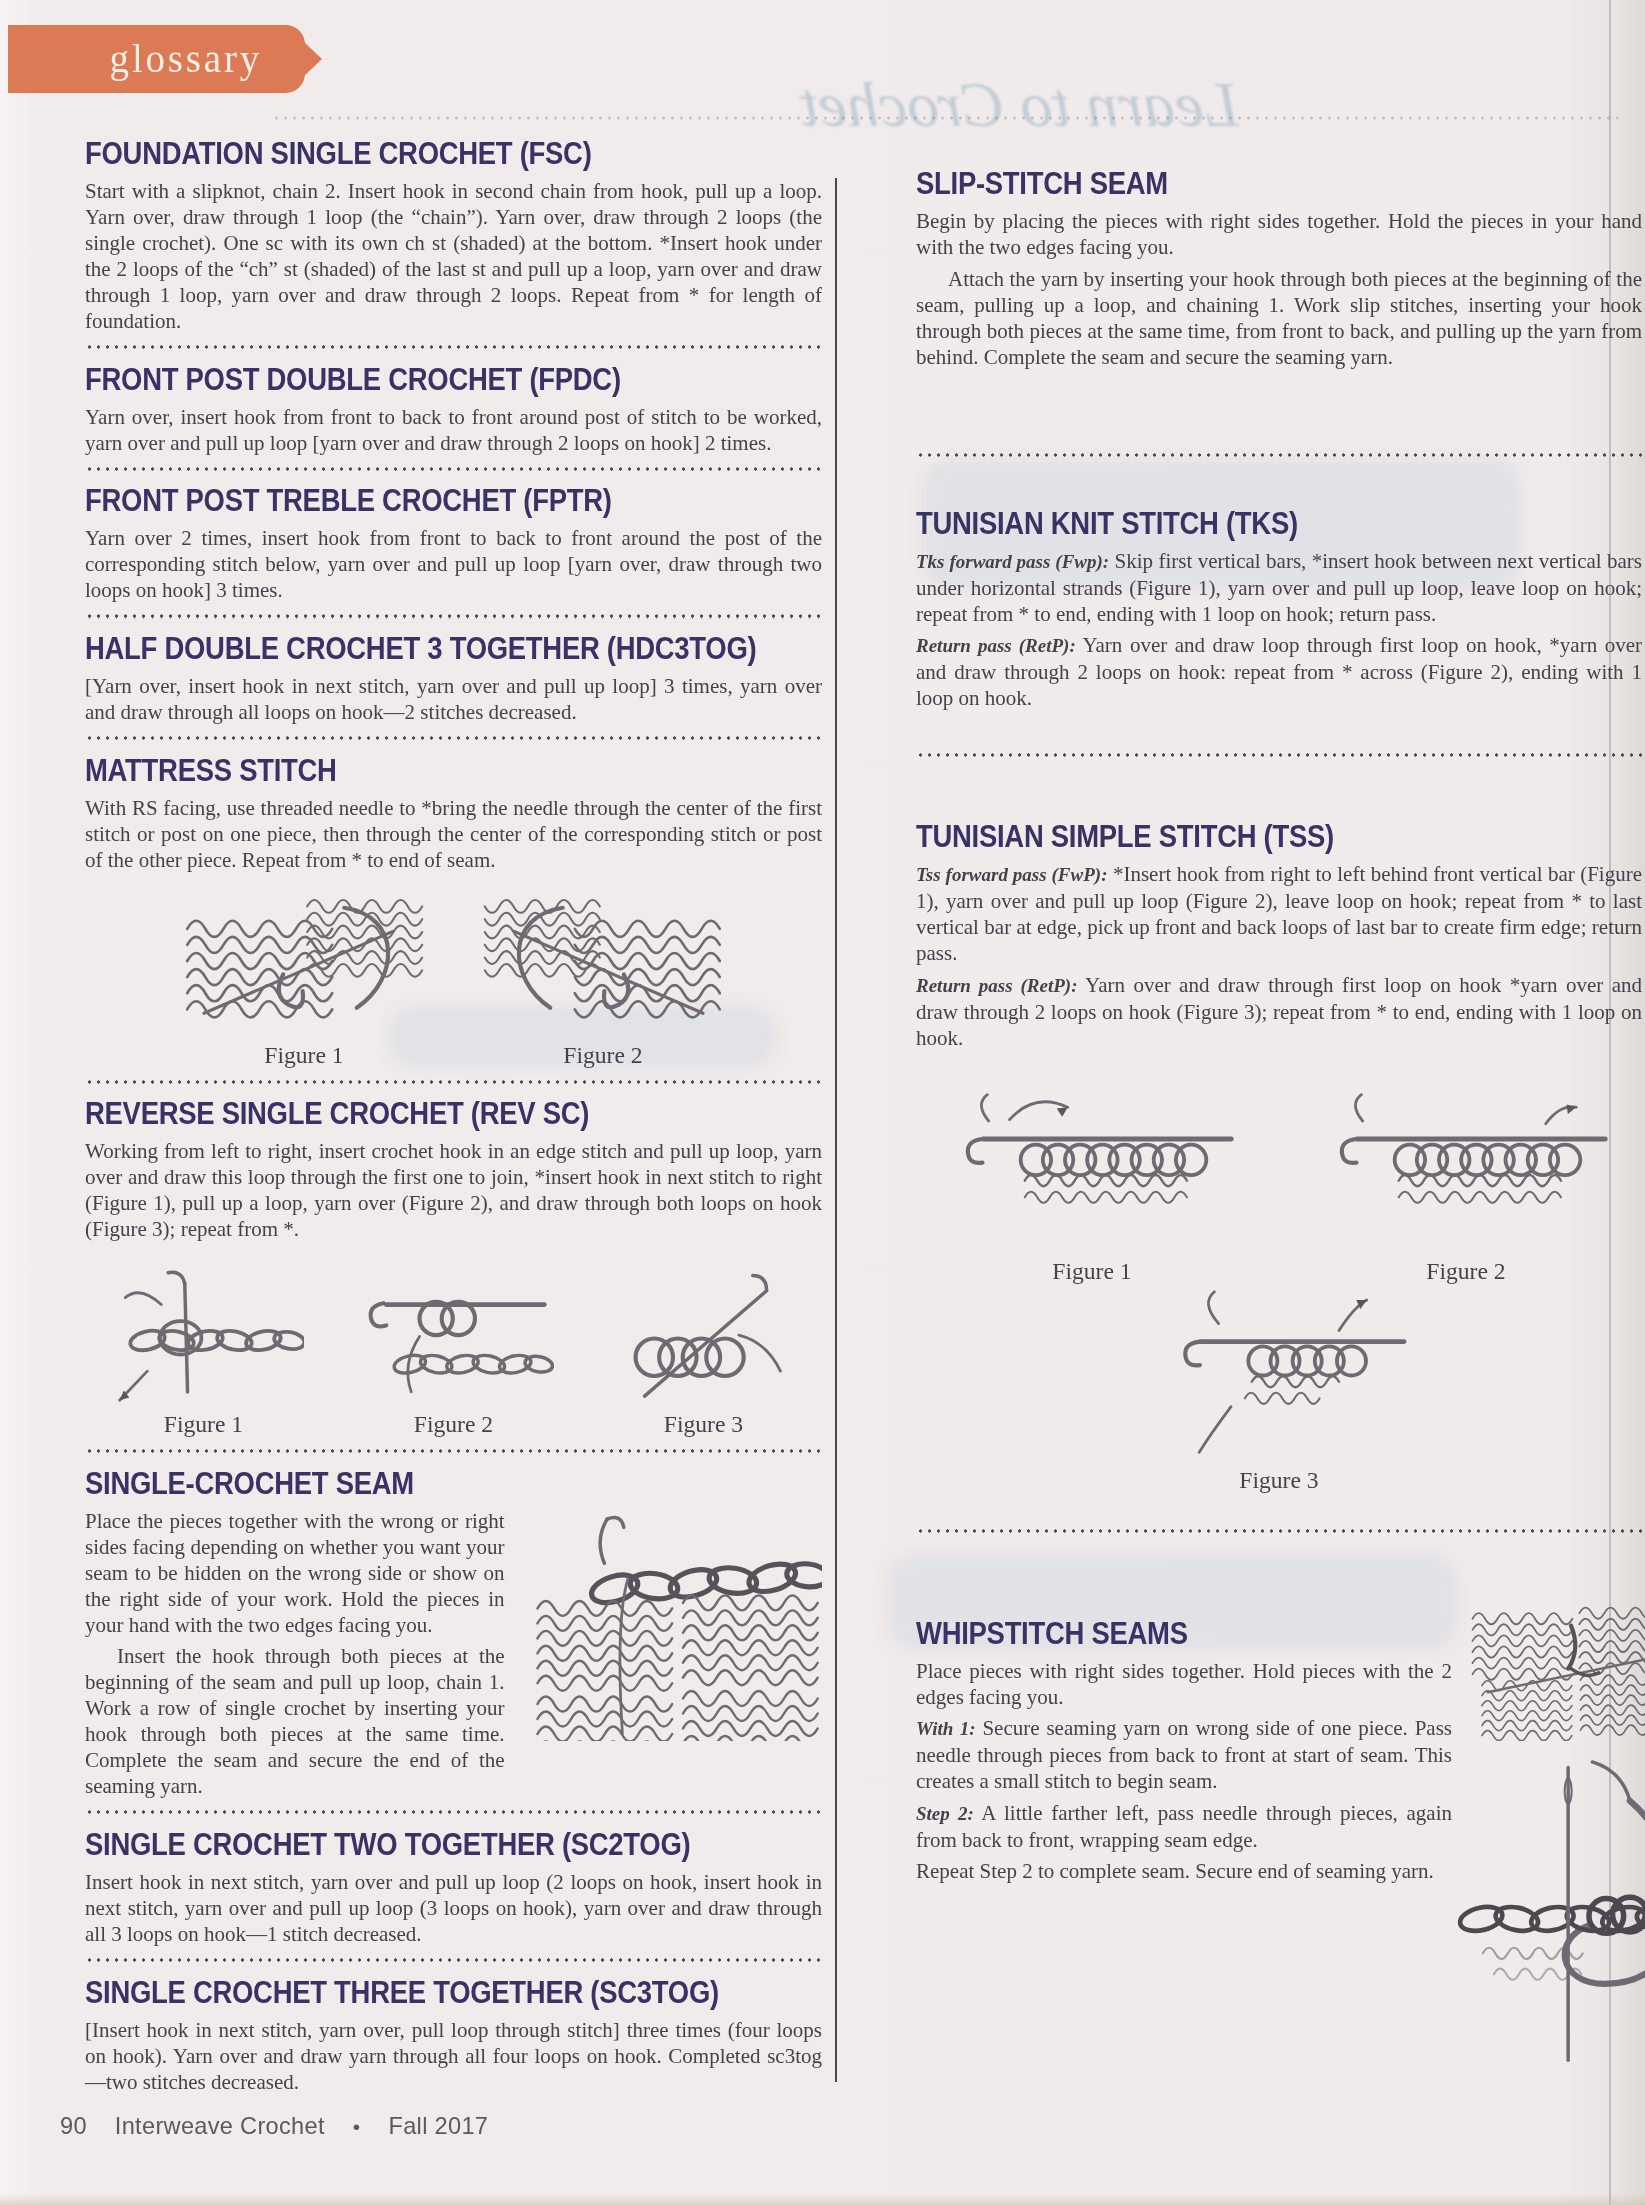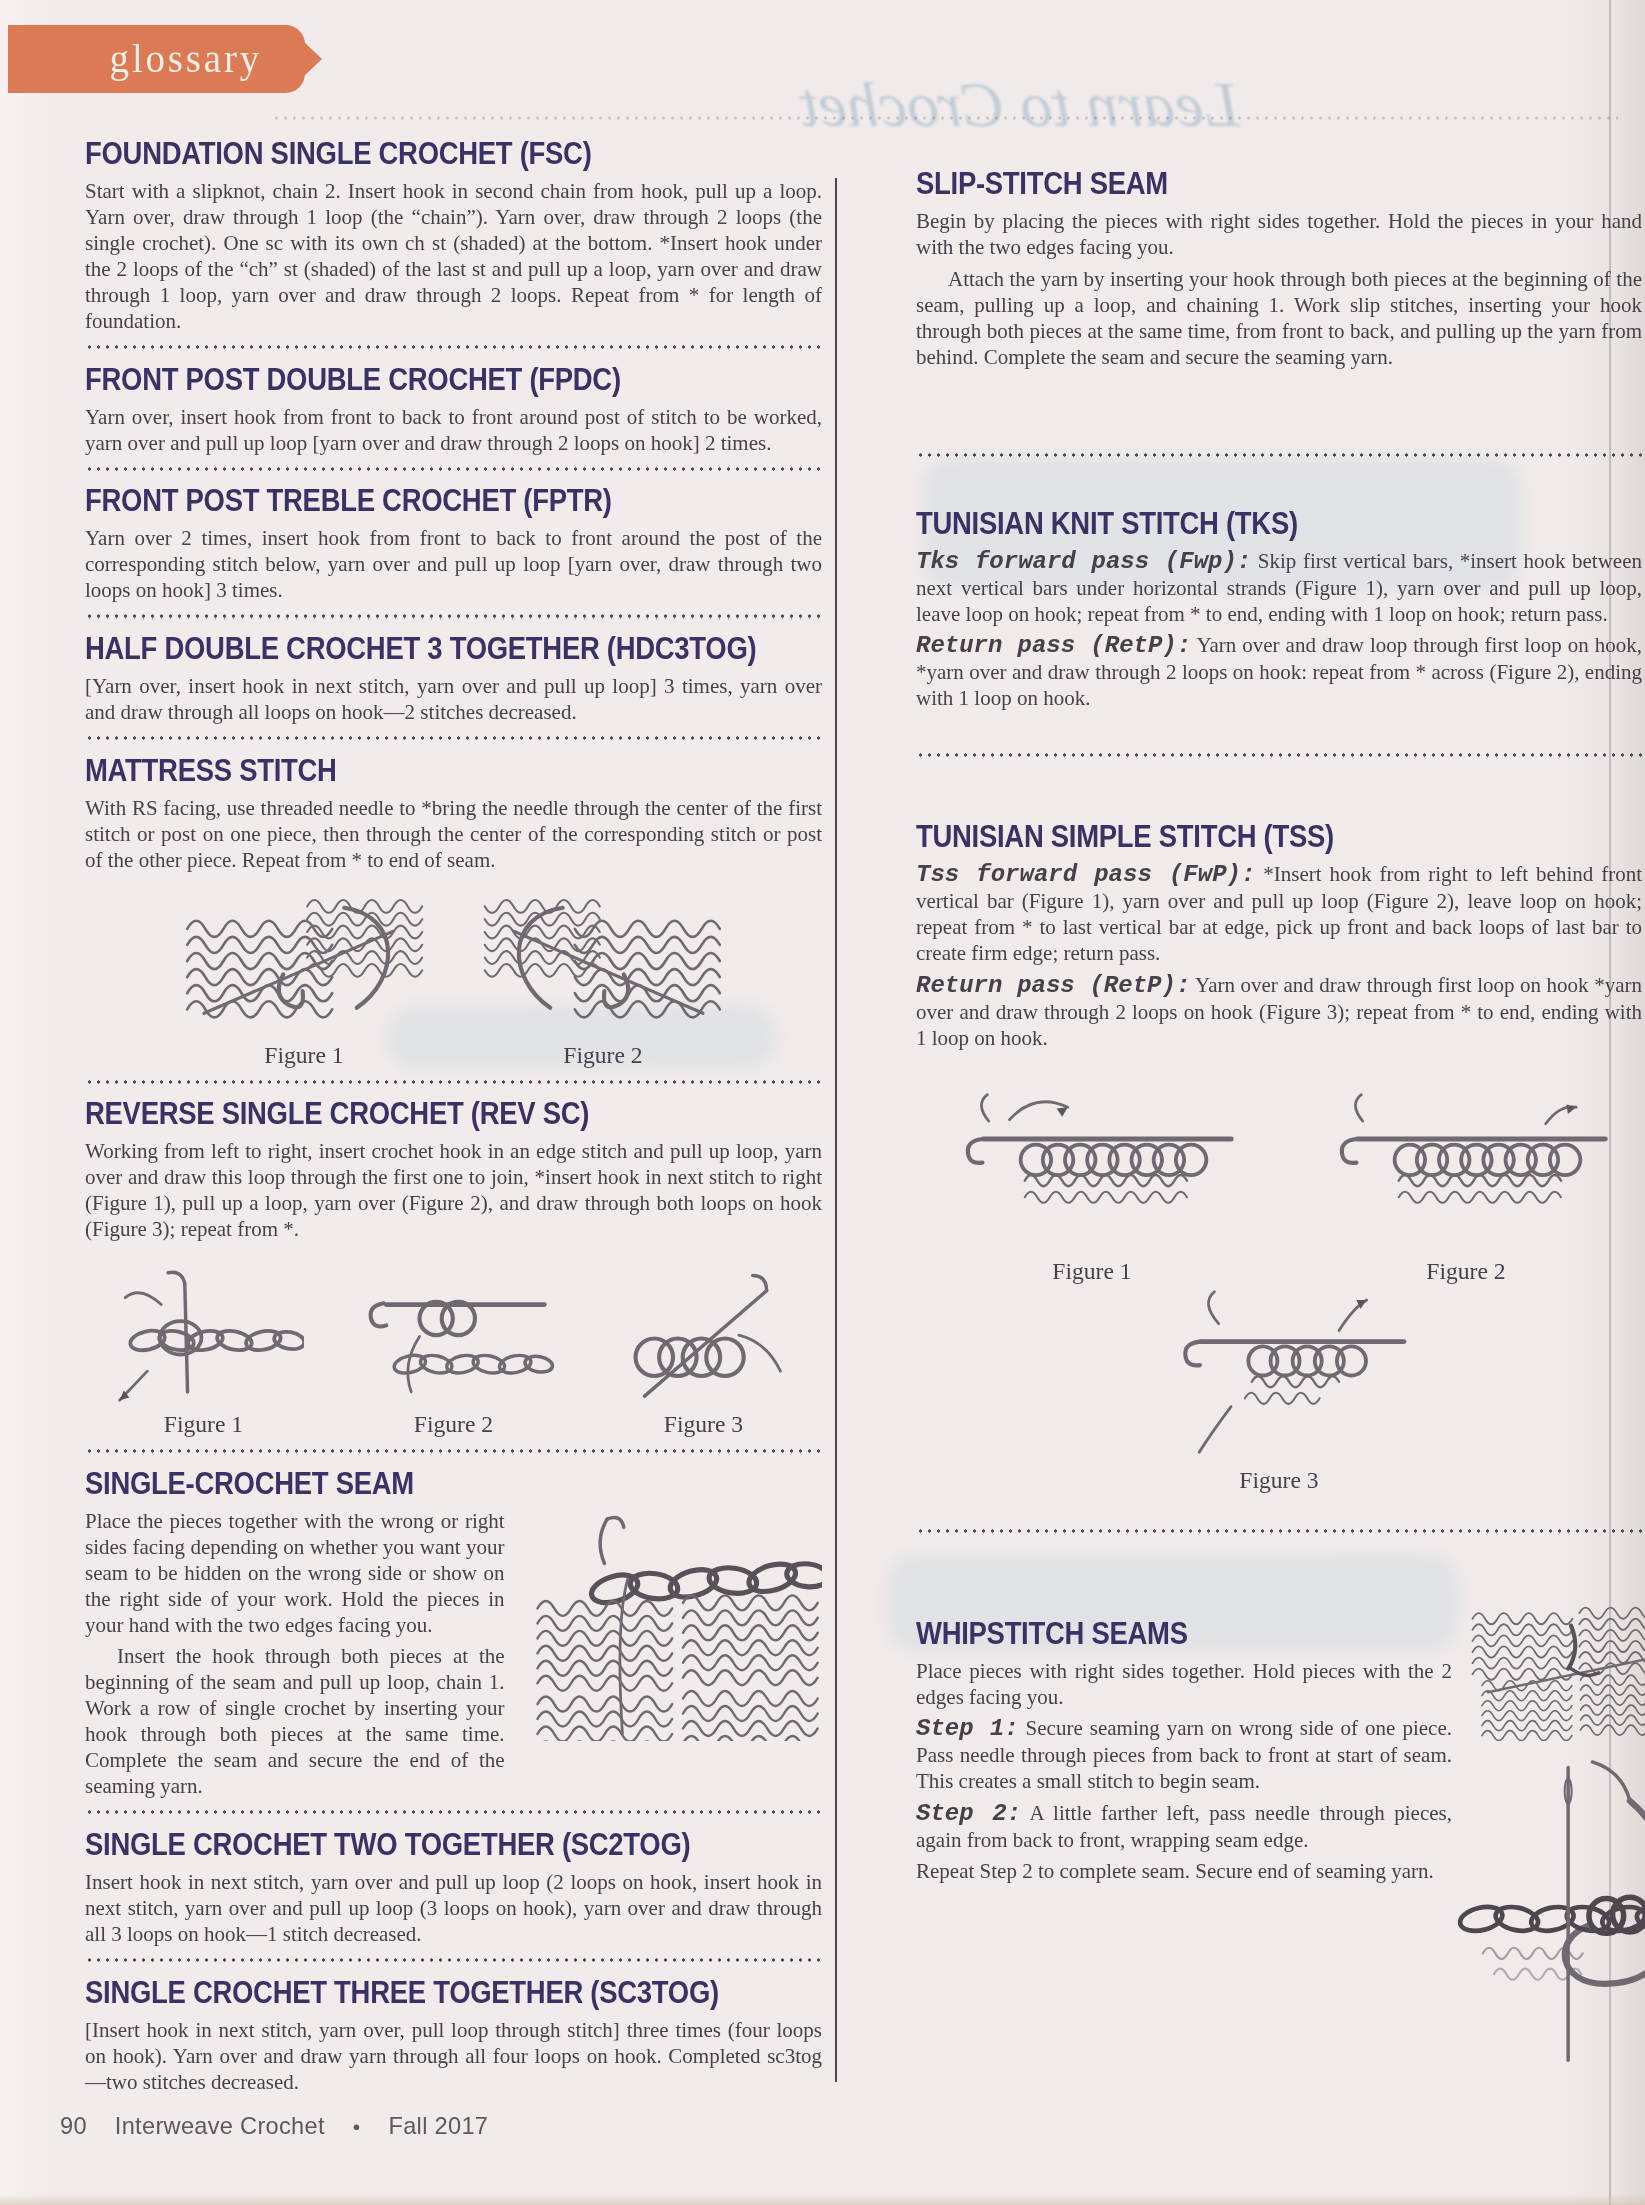--- a/index.html
+++ b/index.html
@@ -44,21 +44,21 @@
   .divider{position:absolute; left:835px; top:178px; height:1904px; width:2.1px; background:#4c4550;}
 
   .hd{
     font-family:"Liberation Sans", sans-serif; font-weight:700; font-size:30.5px; line-height:35px;
     color:#3a3164; letter-spacing:-0.3px; transform:scaleX(.9); transform-origin:0 50%;
     white-space:nowrap; margin:0 0 7px 0;
   }
   .body{font-size:21px; line-height:26px; text-align:justify; margin:0;}
   .body p{margin:0 0 5.5px 0;}
   .ind{text-indent:32px;}
-  .lead{font-weight:700; font-style:italic; font-size:24px;font-family:Liberation Mono, monospace;}
+  .lead{font-weight:700; font-style:italic; font-size:19px;}
   .sep{
     height:4.2px; margin:11px 0 12.5px 0;
     background-image:radial-gradient(circle, #4e4858 1.5px, rgba(0,0,0,0) 1.9px);
     background-size:9px 4.2px; background-repeat:repeat-x; background-position:0 50%;
   }
   .entry{position:relative;}
 
   .figrow{display:flex; justify-content:center; gap:49px; margin:18px 0 4.2px 0;}
   .figrow.single{margin-top:0;}
   figure{margin:0; text-align:center;}
@@ -359,21 +359,21 @@
           <circle cx="252" cy="230" r="25" stroke-width="8" style="stroke:#4d474f"></circle>
           <path d="M40 286 q9 -16 18 0 t18 0 t18 0 t18 0 t18 0 t18 0 t18 0 t18 0" stroke-width="3" opacity=".6"></path>
           <path d="M56 316 q9 -16 18 0 t18 0 t18 0 t18 0 t18 0 t18 0 t18 0" stroke-width="3" opacity=".5"></path>
           <line x1="163" y1="18" x2="163" y2="440" stroke-width="5"></line>
           <ellipse cx="163" cy="52" rx="5" ry="18" stroke-width="3"></ellipse>
         </svg>
       </span>
       <h2 class="hd">WHIPSTITCH SEAMS</h2>
       <div class="body whip-text">
         <p>Place pieces with right sides together. Hold pieces with the 2 edges facing you.</p>
-        <p><span class="lead">Step 1:</span> <span>Secure seaming yarn on wrong side of one piece. Pass needle through pieces from back to front at start of seam. This creates a small stitch to begin seam.</span></p>
+        <p><span class="lead">With 1:</span> <span>Secure seaming yarn on wrong side of one piece. Pass needle through pieces from back to front at start of seam. This creates a small stitch to begin seam.</span></p>
         <p><span class="lead">Step 2:</span> <span>A little farther left, pass needle through pieces, again from back to front, wrapping seam edge.</span></p>
       </div>
       <p class="body whip-outro">Repeat Step 2 to complete seam. Secure end of seaming yarn.</p>
     </section>
   </div>
 
   <div class="footer">
     <span>90</span>
     <span>Interweave Crochet</span>
     <span class="dot">•</span>

